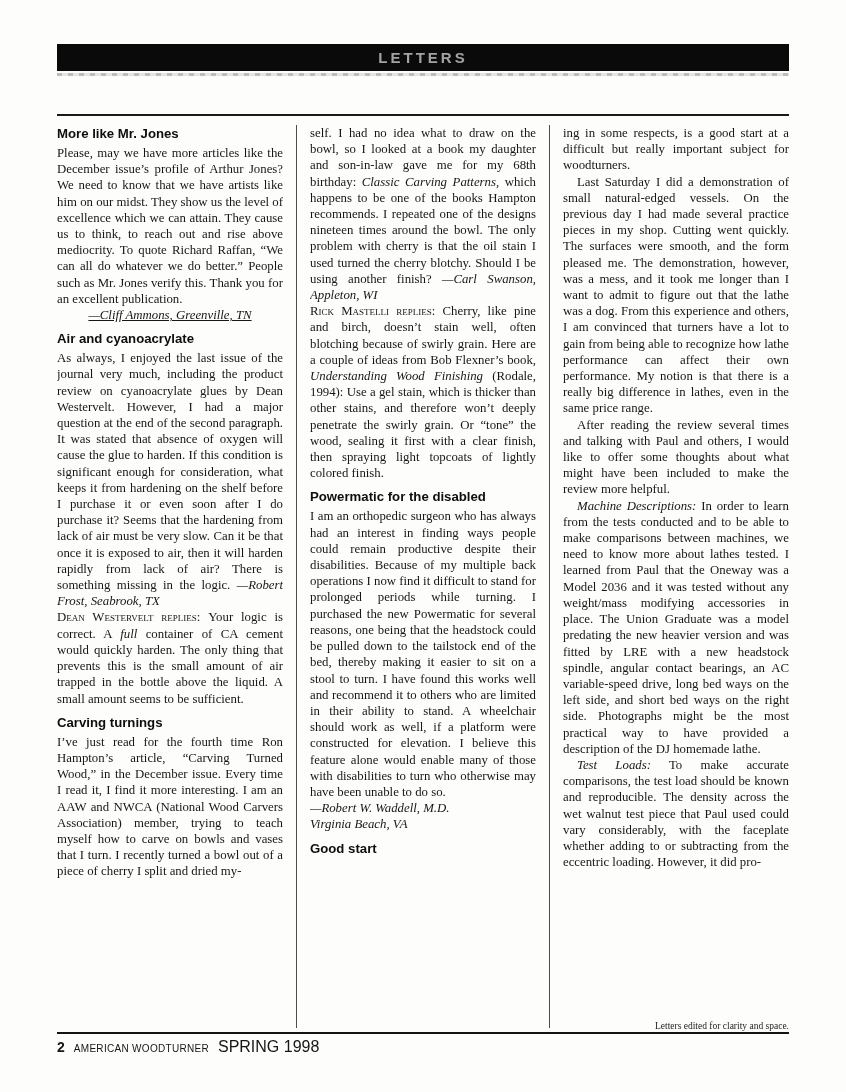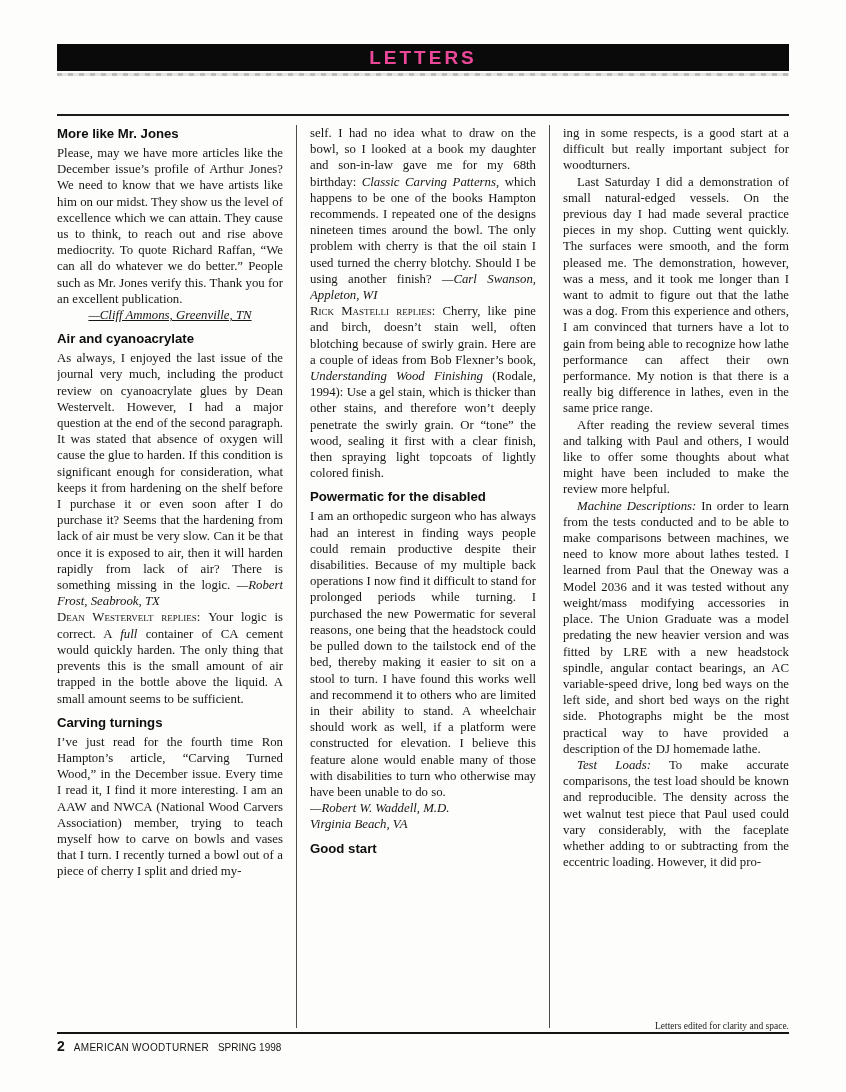--- a/index.html
+++ b/index.html
@@ -9,22 +9,22 @@
     font-family:"Liberation Serif", serif;
     color:#161616;
     position:relative;
     overflow:hidden;
   }
   .header-bar {
     position:absolute; left:57px; top:44px; width:732px; height:27px;
     background:#0a0a0a; display:flex; align-items:center; justify-content:center;
   }
   .header-title {
-    color:#ec4899; font-family:"Liberation Sans", sans-serif;
-    font-weight:bold; font-size:19px; letter-spacing:3px;
+    color:#a3a3a3; font-family:"Liberation Sans", sans-serif;
+    font-weight:bold; font-size:15px; letter-spacing:3px;
   }
   .header-shadow {
     position:absolute; left:57px; top:73px; width:732px; height:3px;
     background:repeating-linear-gradient(90deg,#9a9a9a 0 5px,#d6d6d6 5px 11px);
     opacity:.65;
   }
   .top-rule { position:absolute; left:57px; top:114px; width:732px; height:2px; background:#1b1b1b; }
   .columns {
     position:absolute; left:57px; top:125px; width:732px; height:903px;
     display:flex; overflow:hidden;
@@ -48,21 +48,21 @@
   .edit-note {
     position:absolute; right:57px; top:1021px; font-size:9.5px; color:#222;
   }
   .footer-rule { position:absolute; left:57px; top:1032px; width:732px; height:2px; background:#141414; }
   .footer-line {
     position:absolute; left:57px; top:1038px; display:flex; align-items:baseline; gap:9px;
     font-family:"Liberation Sans", sans-serif;
   }
   .page-num { font-weight:bold; font-size:14px; }
   .mag-name { font-weight:normal; font-size:10px; letter-spacing:.3px; }
-  .issue { font-size:10px; }
+  .issue { font-size:16px; }
 </style>
 </head>
 <body>
 
 <div class="header-bar">
   <span class="header-title">LETTERS</span>
 </div>
 <div class="header-shadow"></div>
 <div class="top-rule"></div>
 

